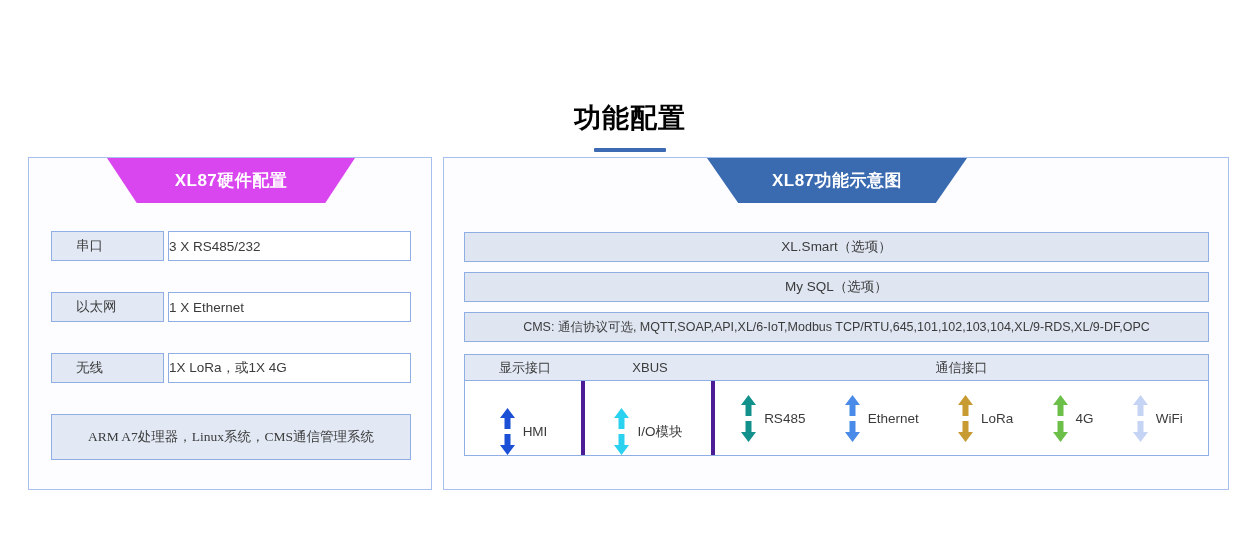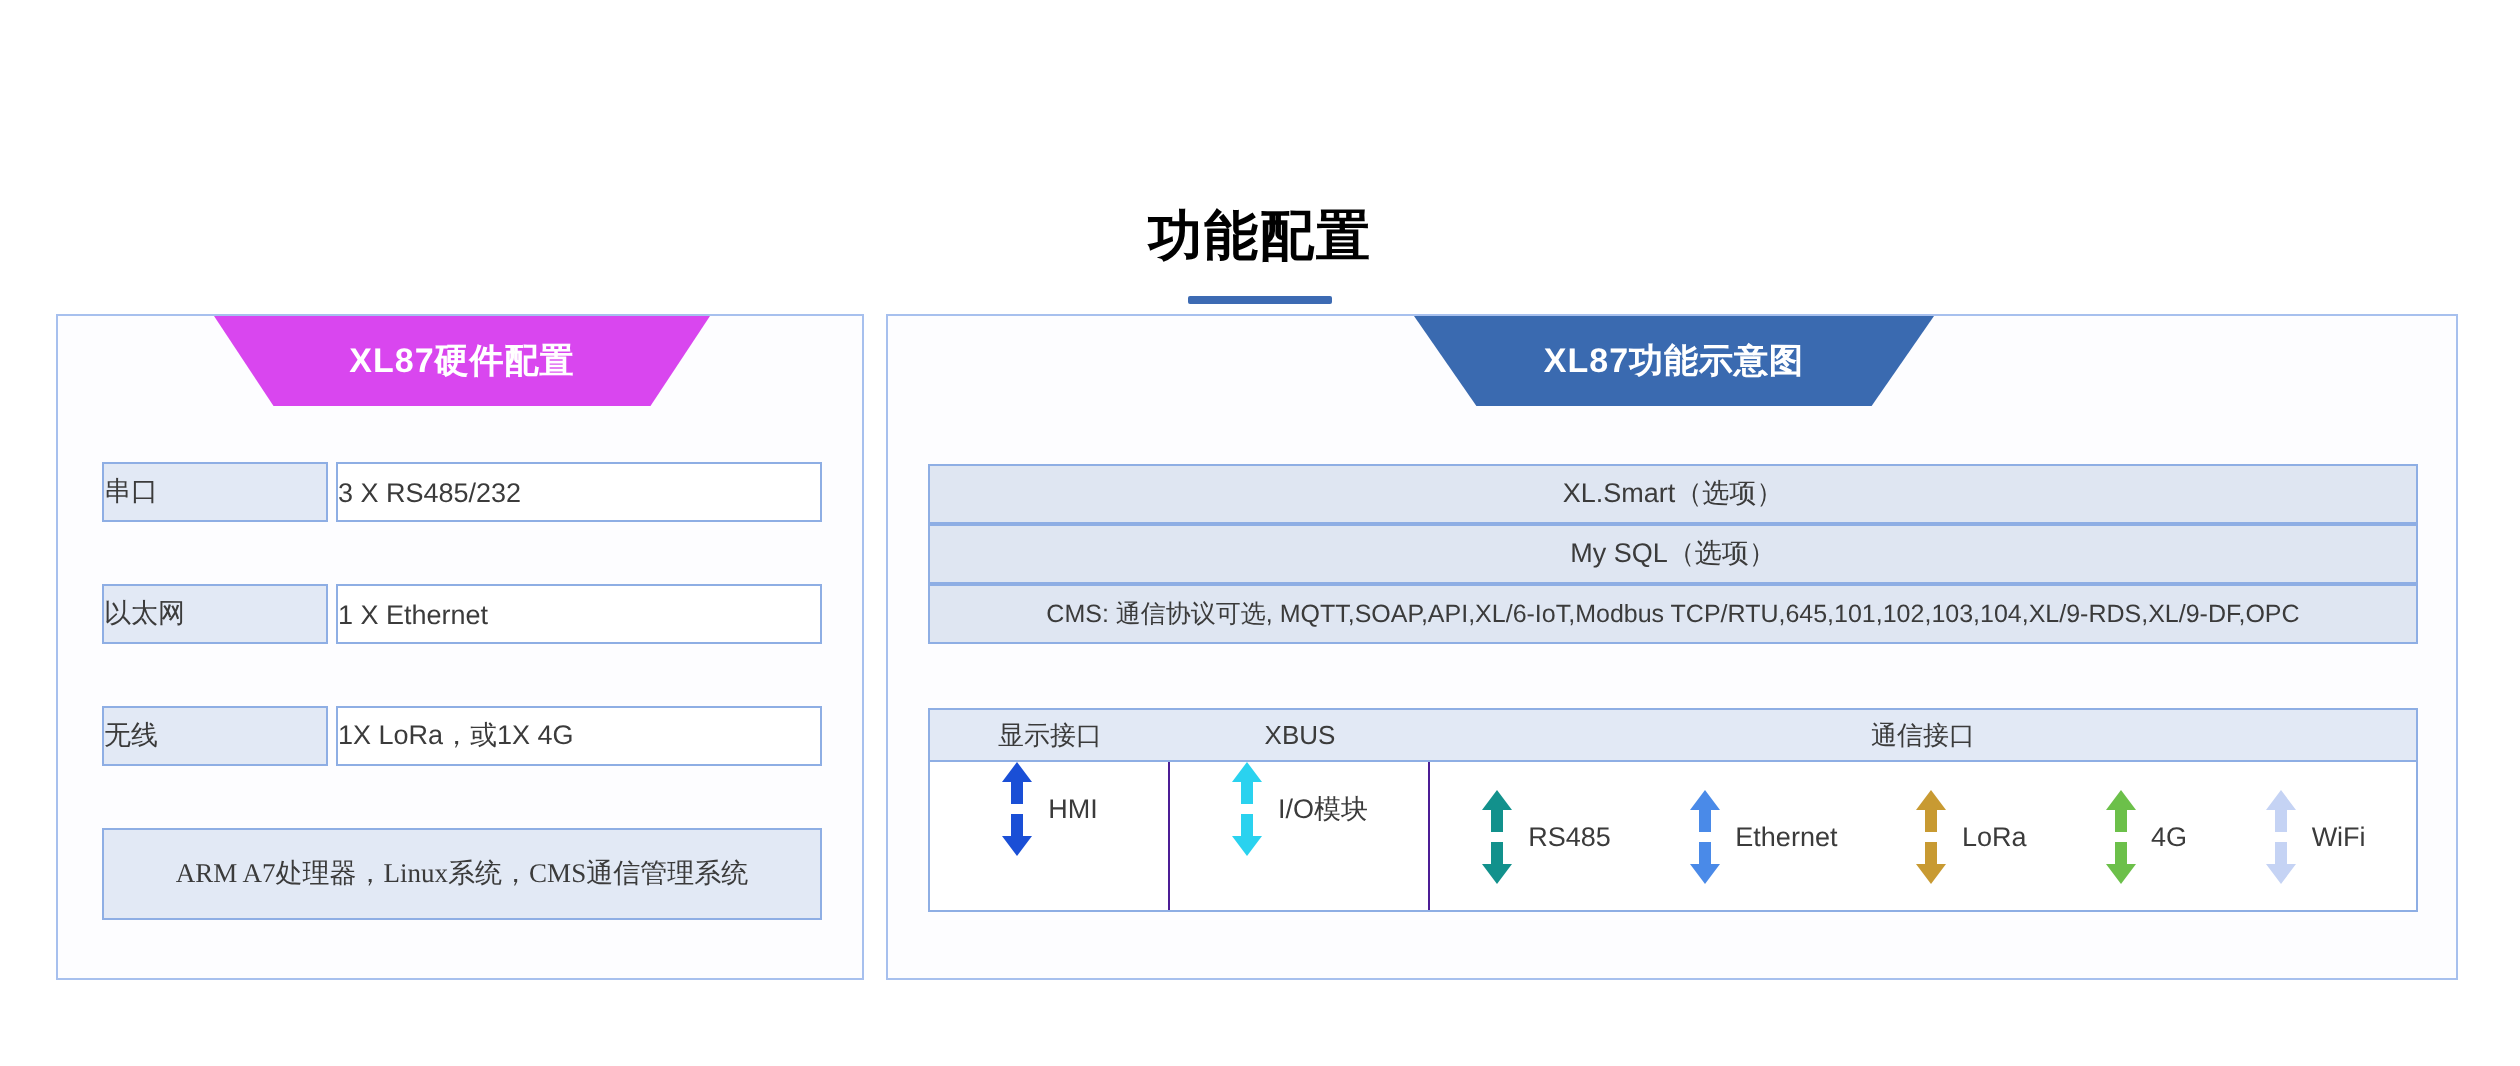--- a/index.html
+++ b/index.html
@@ -45,21 +45,21 @@
   }
   #banner-left{left:78px;width:248px;clip-path:polygon(0 0,100% 0,88% 100%,12% 100%);}
   #banner-right{left:263px;width:260px;clip-path:polygon(0 0,100% 0,88% 100%,12% 100%);}
 
   
   .spec-list{position:absolute;left:22px;top:73px;width:360px;}
   .spec-row{display:flex;align-items:stretch;height:30px;margin-bottom:31px;}
   .spec-key{
     width:113px;box-sizing:border-box;
     border:1px solid #8eaee4;background:#e2e9f5;
-    display:flex;align-items:center;padding-left:0;
+    display:flex;align-items:center;padding-left:24px;
     font-size:13.5px;color:#3b3b3b;
   }
   .spec-val{
     flex:1;margin-left:4px;box-sizing:border-box;
     border:1px solid #8eaee4;background:#ffffff;
     display:flex;align-items:center;
     font-size:13.5px;color:#3b3b3b;
   }
   .spec-wide{
     height:46px;box-sizing:border-box;
@@ -68,42 +68,43 @@
     font-size:13.5px;color:#3b3b3b;font-family:Liberation Serif, serif;
   }
 
   
   .stack{position:absolute;left:20px;top:74px;width:745px;}
   .stack-row{
     height:30px;box-sizing:border-box;
     border:1px solid #8eaee4;background:#dfe6f2;
     display:flex;align-items:center;justify-content:center;
     font-size:13.5px;color:#3b3b3b;
+    margin-bottom:10px;
     white-space:nowrap;
   }
   .stack-row.cms{font-size:12.5px;}
 
   
   .iface{position:absolute;left:20px;top:196px;width:745px;
          border:1px solid #8eaee4;box-sizing:border-box;background:#ffffff;}
   .iface-head{display:flex;height:26px;background:#e2e9f5;
               border-bottom:1px solid #8eaee4;box-sizing:border-box;}
   .iface-head > div{
     display:flex;align-items:center;justify-content:center;
     font-size:13px;color:#3b3b3b;box-sizing:border-box;
   }
   .hcol-1{width:120px;}
   .hcol-2{width:130px;}
   .hcol-3{flex:1;}
 
   .iface-body{display:flex;height:74px;}
   .cell{
-    display:flex;align-items:flex-start;justify-content:center;
+    display:flex;align-items:flex-end;justify-content:center;
     box-sizing:border-box;
-    border-right:1px solid #4c1d95;
+    border-right:4px solid #4c1d95;
   }
   .cell:last-child{border-right:none;}
   .cell-1{width:120px;}
   .cell-2{width:130px;}
   .cell-3{flex:1;display:flex;align-items:center;justify-content:space-around;padding:0 6px;}
 
   .port{display:flex;align-items:center;gap:7px;}
   .port-label{font-size:13.5px;color:#3b3b3b;white-space:nowrap;}
   .arrow{width:17px;height:47px;display:block;flex:none;}
 </style>

